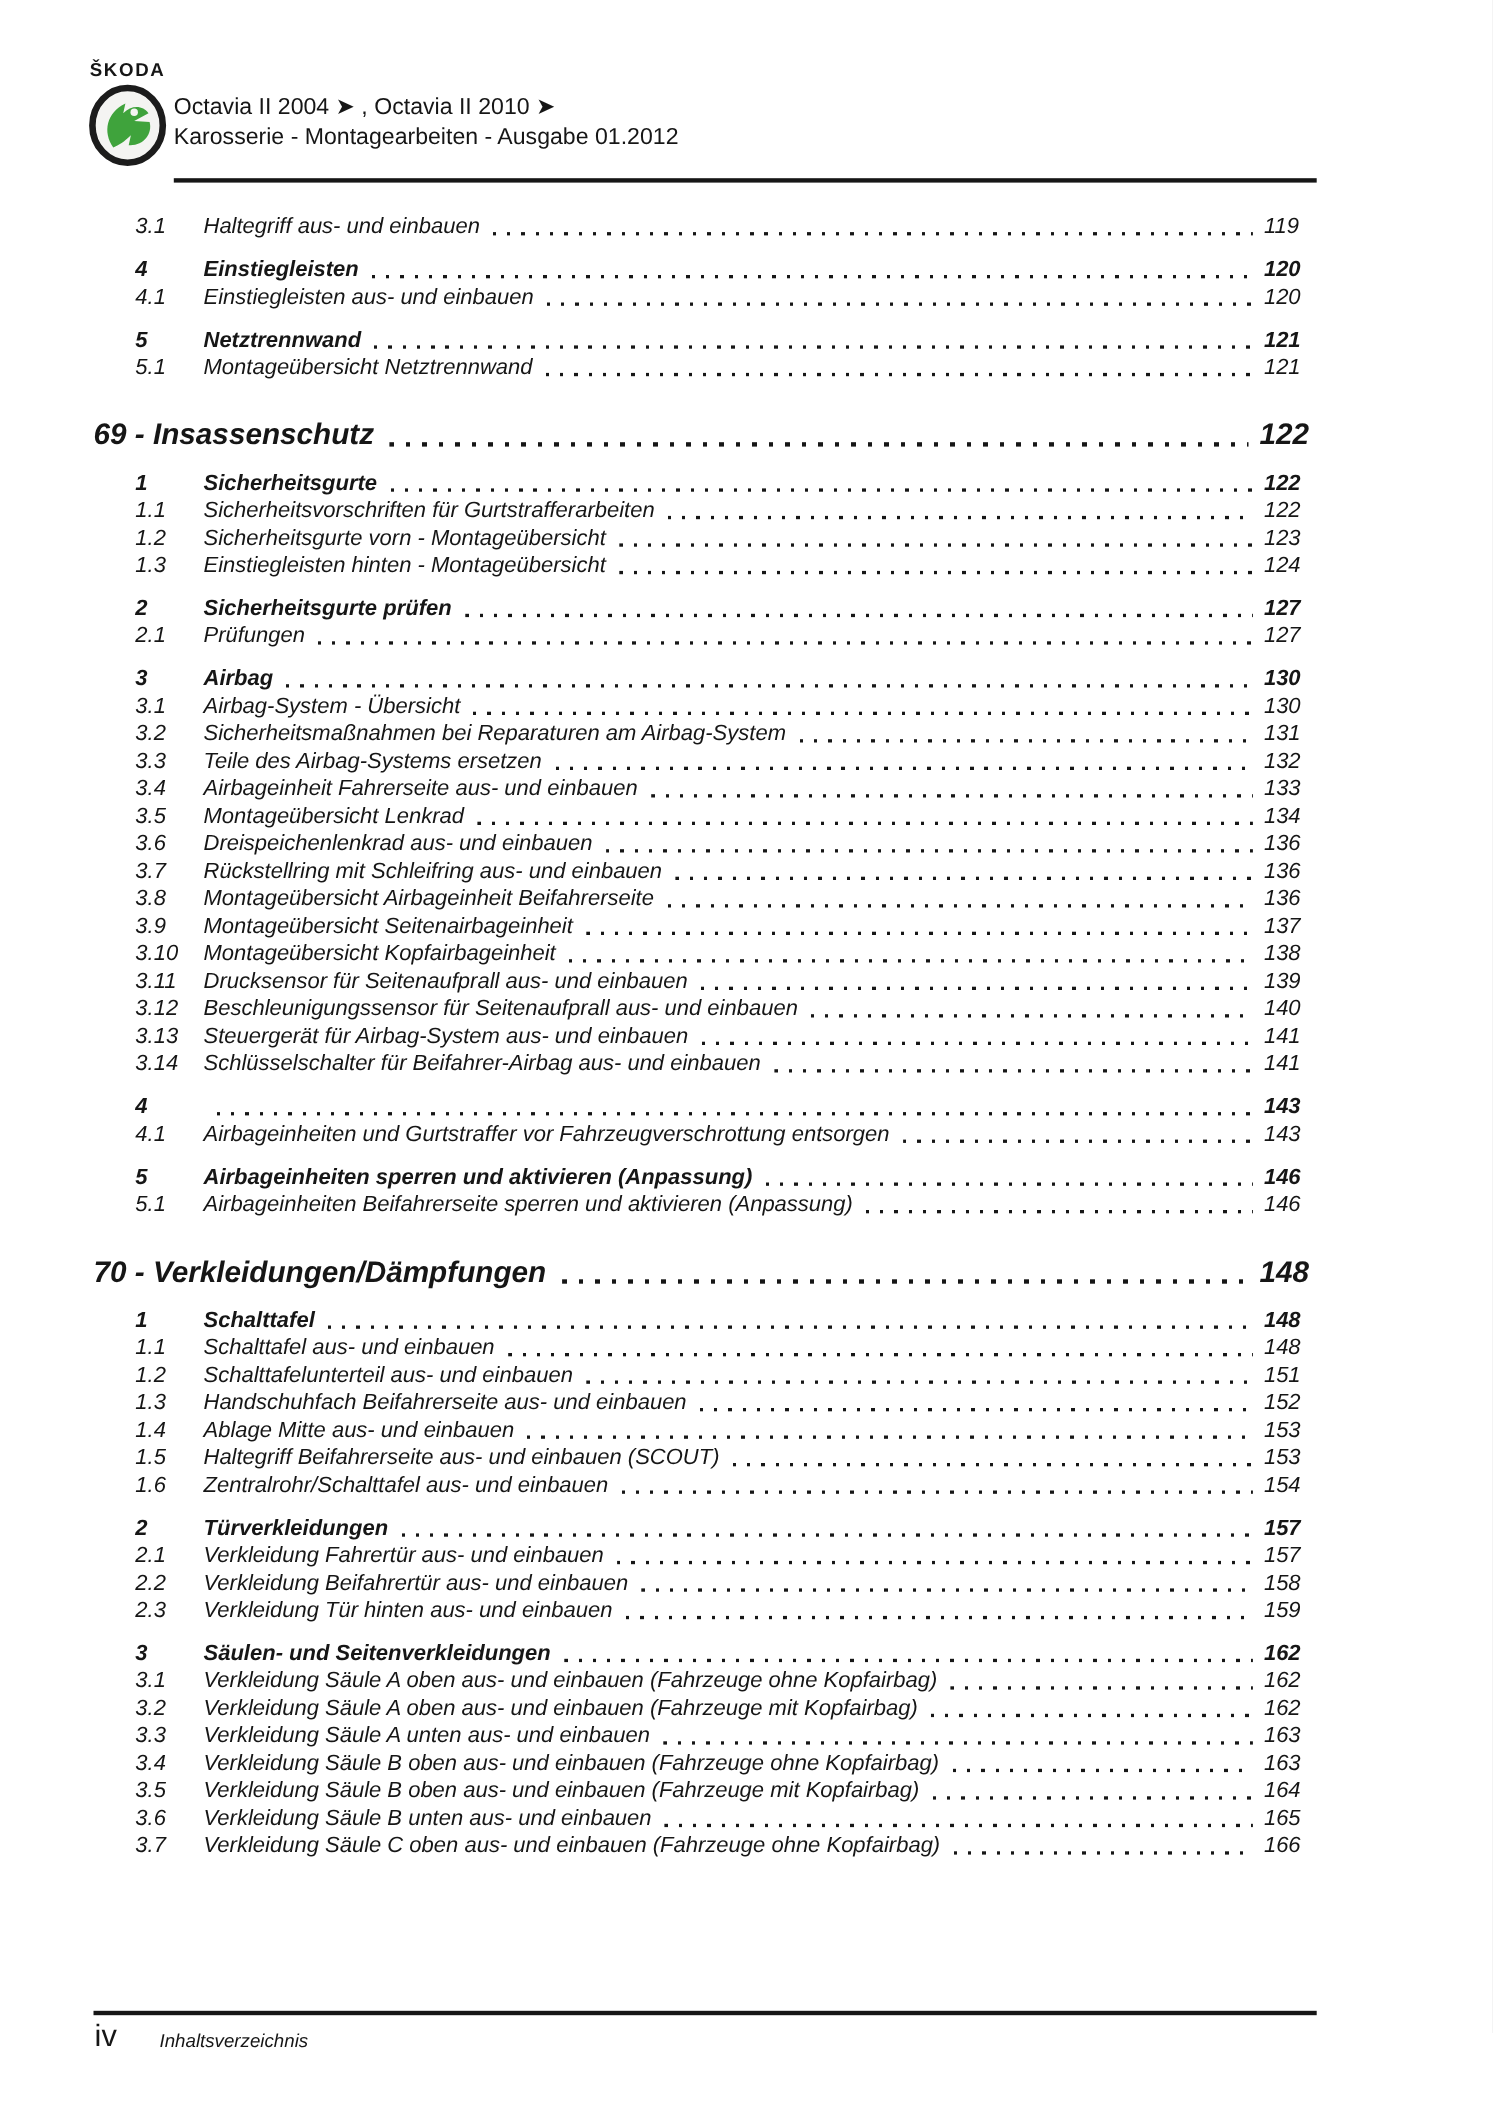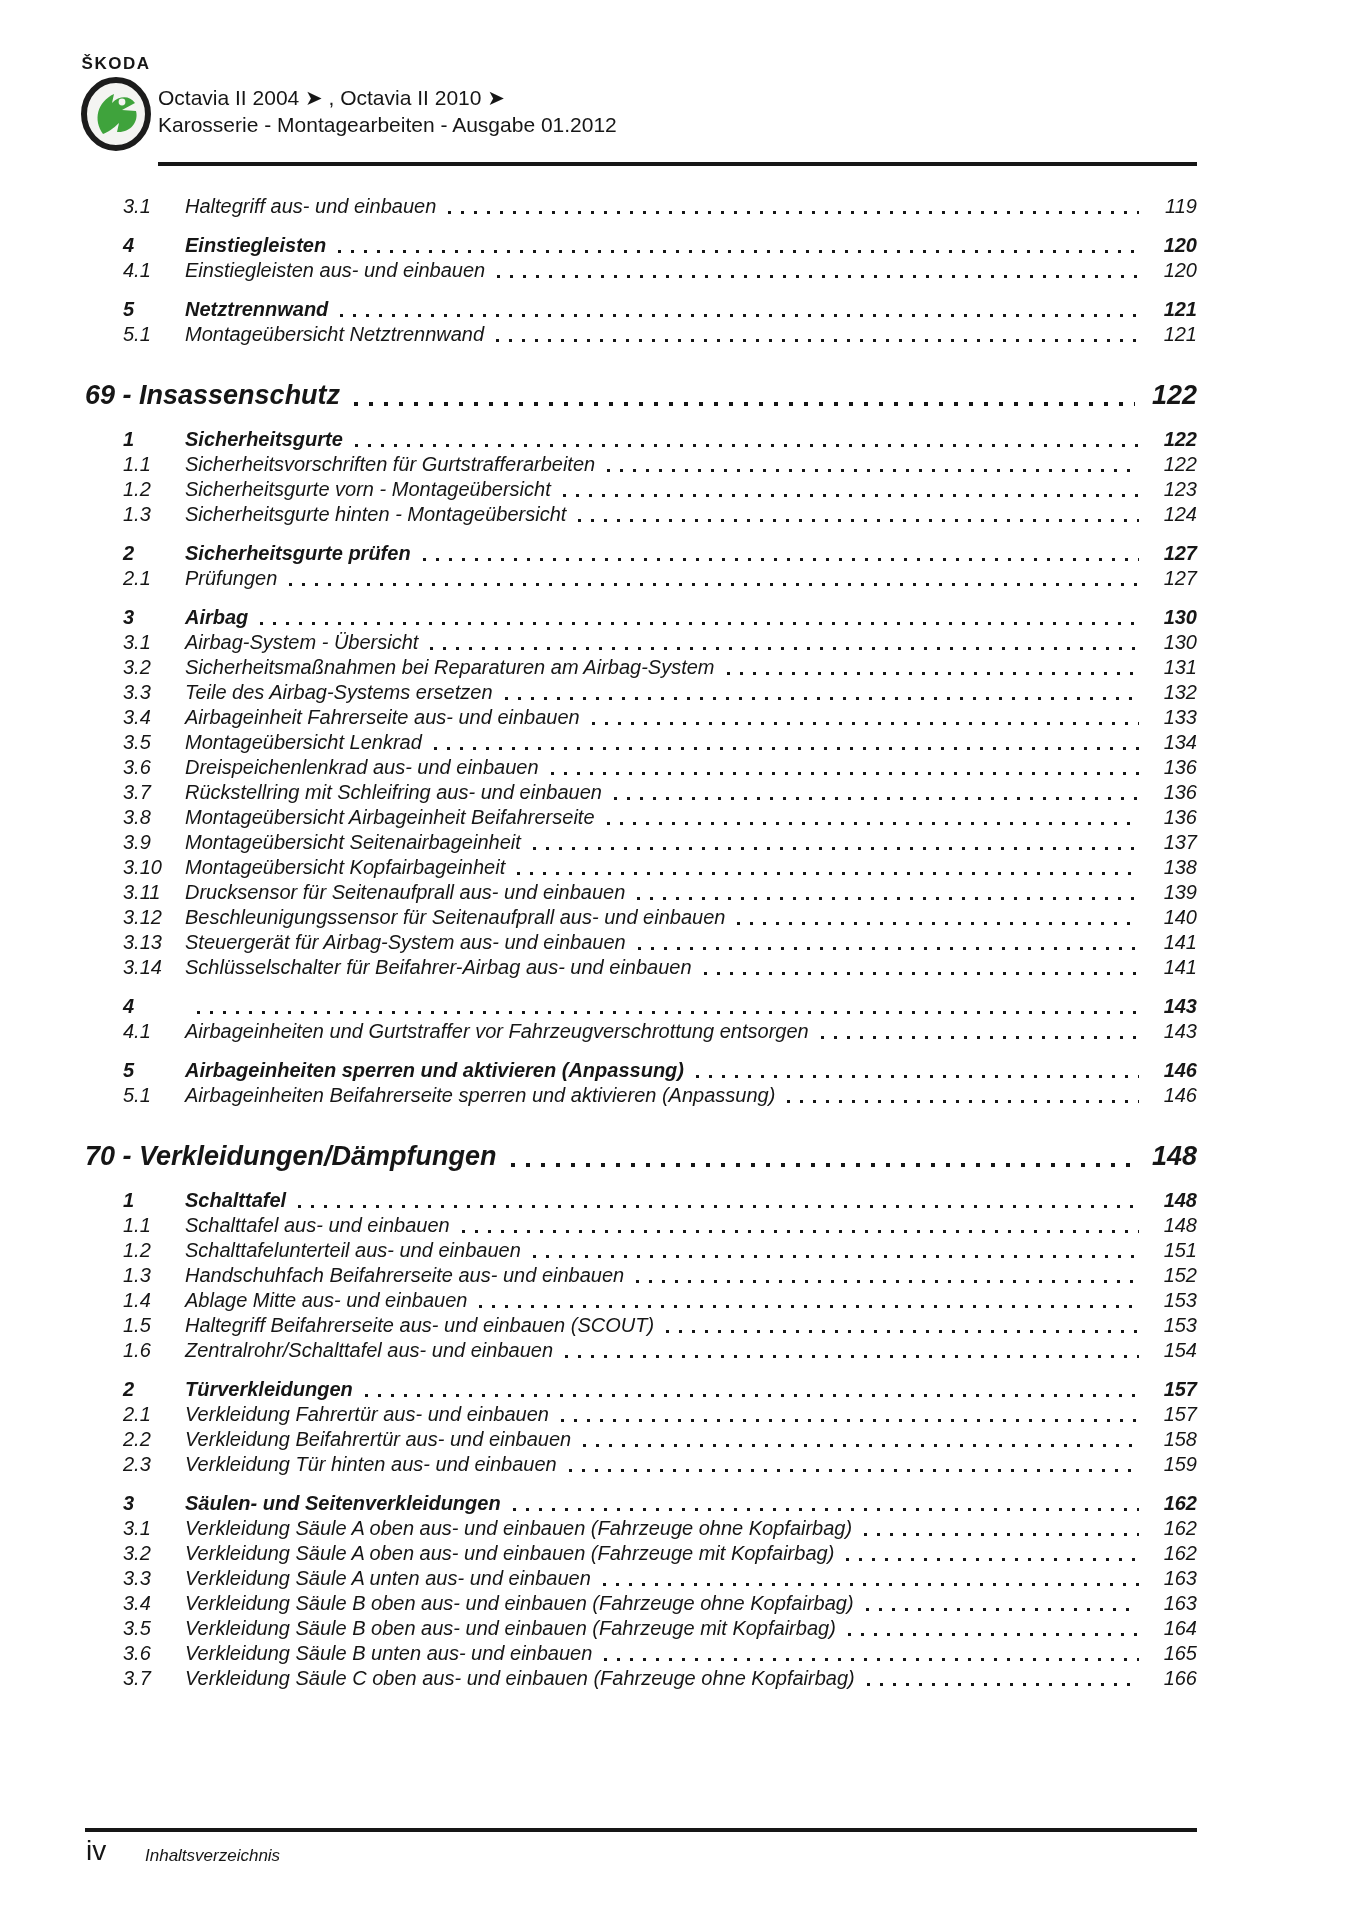--- a/index.html
+++ b/index.html
@@ -17,21 +17,21 @@
   .header-rule{position:absolute;left:158px;right:160px;top:162px;height:4px;background:#161616;}
   
   .toc{position:absolute;left:85px;right:160px;top:194px;font-style:italic;}
   .row{display:flex;align-items:flex-end;font-size:20px;line-height:25px;padding-left:38px;}
   .row .num{flex:none;width:62px;}
   .row .title{flex:none;max-width:780px;white-space:nowrap;}
   .row .leader{
     flex:1;height:3px;margin:0 10px 5px 12px;min-width:14px;
     background-image:repeating-linear-gradient(to right,#161616 0 3px,transparent 3px 13px);
   }
-  .row .page-num{flex:none;min-width:48px;text-align:right;}
+  .row .page-num{flex:none;min-width:48px;}
   .row.section{font-weight:bold;margin-top:14px;}
   .row.chapter{
     padding-left:0;font-weight:bold;font-size:27px;line-height:36px;
     margin:30px 0 14px;
   }
   .row.chapter .leader{
     height:4px;margin:0 10px 7px 14px;
     background-image:repeating-linear-gradient(to right,#161616 0 4px,transparent 4px 15px);
   }
   .row.chapter .page-num{min-width:52px;}
@@ -119,21 +119,21 @@
       <span class="page-num">122</span>
     </div>
       <div class="row sub">
       <span class="num">1.2</span>
       <span class="title">Sicherheitsgurte vorn - Montageübersicht</span>
       <span class="leader"></span>
       <span class="page-num">123</span>
     </div>
       <div class="row sub">
       <span class="num">1.3</span>
-      <span class="title">Sicherheitsgurte hinten - Montageübersicht</span>
+      <span class="title">Einstiegleisten hinten - Montageübersicht</span>
       <span class="leader"></span>
       <span class="page-num">124</span>
     </div>
       <div class="row section">
       <span class="num">2</span>
       <span class="title">Sicherheitsgurte prüfen</span>
       <span class="leader"></span>
       <span class="page-num">127</span>
     </div>
       <div class="row sub">

